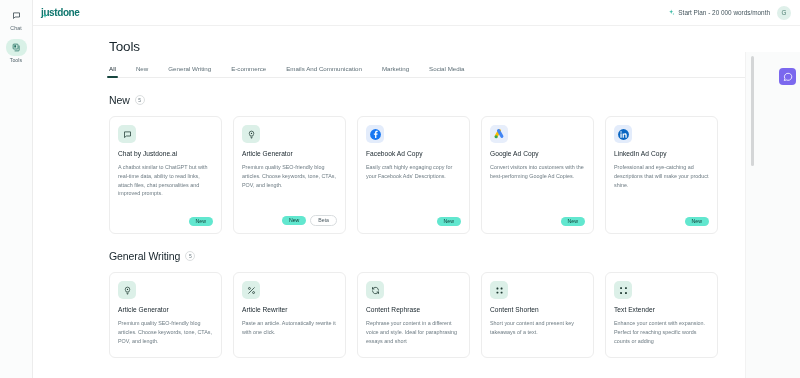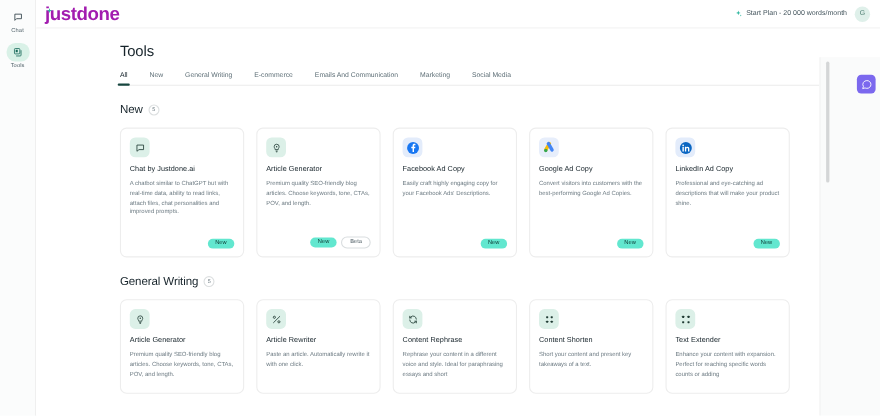--- a/index.html
+++ b/index.html
@@ -41,22 +41,22 @@
   
   .topbar {
     height: 26px; width: 100%;
     display: flex; align-items: center; justify-content: space-between;
     padding: 0 9px 0 8px;
     border-bottom: 1px solid #f0f0f0;
     background: #fff;
   }
   .logo-wrap { position: relative; display: flex; align-items: flex-end; }
   .logo {
-    font-size: 17px; font-weight: bold; letter-spacing: -.4px;
-    color: #a21caf;
+    font-size: 10px; font-weight: bold; letter-spacing: -.4px;
+    color: #0f766e;
   }
   .logo-spark {
     position: absolute; left: 1px; top: -2.5px;
     width: 6px; height: 6px; color: #2fb7a0;
   }
   .topbar-right { display: flex; align-items: center; gap: 7px; }
   .plan {
     display: flex; align-items: center; gap: 3px;
     font-size: 6.4px; color: #44555d; white-space: nowrap;
   }

